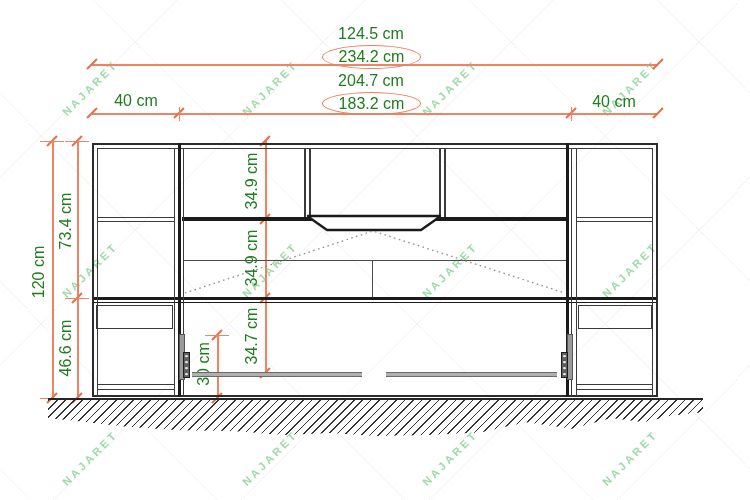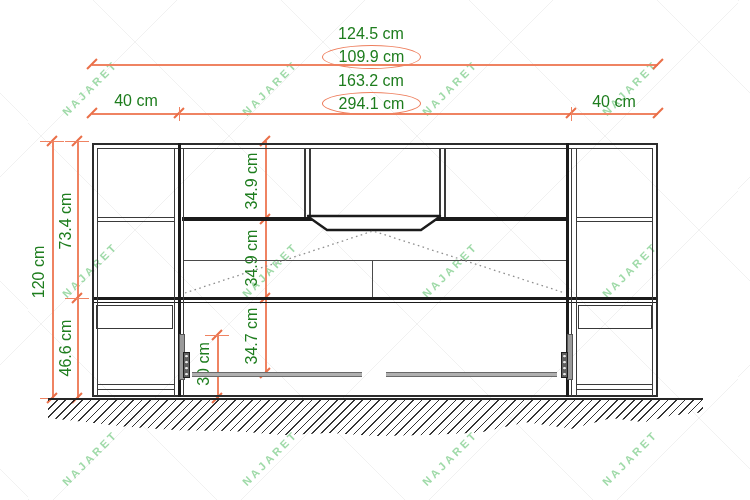--- a/index.html
+++ b/index.html
@@ -98,25 +98,25 @@
   <div class="tick" style="left:216px;top:391px"></div>
   <div class="stub" style="left:40px;top:140.5px;width:24px;height:1px"></div>
   <div class="stub" style="left:65px;top:140.5px;width:24px;height:1px"></div>
   <div class="stub" style="left:65px;top:297.5px;width:24px;height:1px"></div>
   <div class="stub" style="left:40px;top:397.5px;width:24px;height:1px"></div>
   <div class="stub" style="left:65px;top:397.5px;width:24px;height:1px"></div>
   <div class="stub" style="left:205px;top:334.5px;width:24px;height:1px"></div>
 
   <div class="glabel" style="left:321px;top:26px;width:100px">124.5 cm</div>
   <div class="ellipse" style="left:322px;top:45px;width:97px;height:22px">
-    <span class="glabel" style="position:static">109.9 cm</span>
+    <span class="glabel" style="position:static">234.2 cm</span>
   </div>
-  <div class="glabel" style="left:321px;top:73px;width:100px">163.2 cm</div>
+  <div class="glabel" style="left:321px;top:73px;width:100px">204.7 cm</div>
   <div class="ellipse" style="left:322px;top:92px;width:97px;height:21px">
-    <span class="glabel" style="position:static">294.1 cm</span>
+    <span class="glabel" style="position:static">183.2 cm</span>
   </div>
   <div class="glabel" style="left:96px;top:93px;width:80px">40 cm</div>
   <div class="glabel" style="left:574px;top:94px;width:80px">40 cm</div>
 
   <div class="glabel rot" style="left:-1px;top:264px;width:80px">120 cm</div>
   <div class="glabel rot" style="left:26px;top:213px;width:80px">73.4 cm</div>
   <div class="glabel rot" style="left:26px;top:340px;width:80px">46.6 cm</div>
   <div class="glabel rot" style="left:212px;top:173px;width:80px">34.9 cm</div>
   <div class="glabel rot" style="left:212px;top:250px;width:80px">34.9 cm</div>
   <div class="glabel rot" style="left:212px;top:328px;width:80px">34.7 cm</div>

